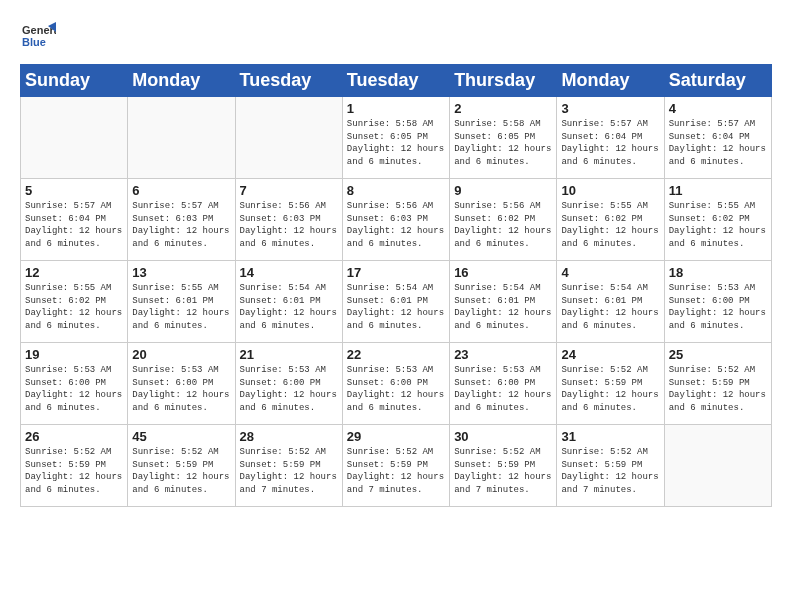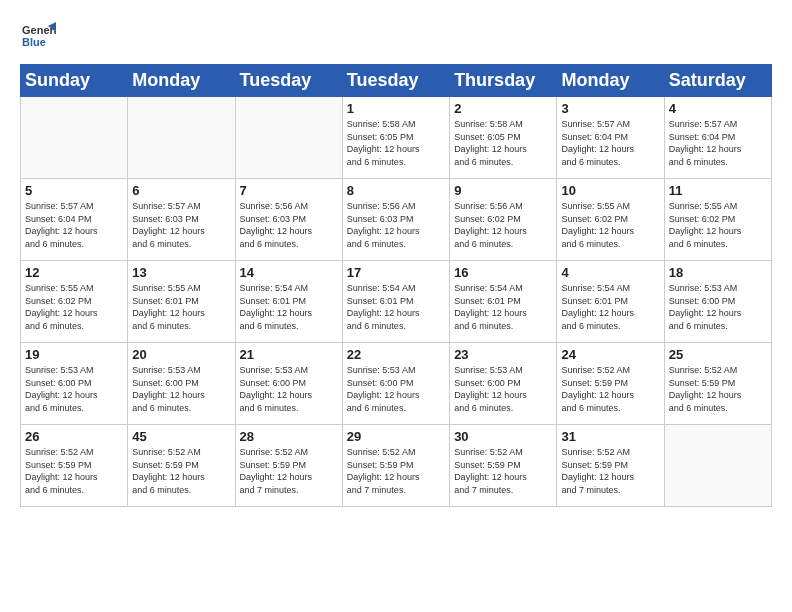--- a/index.html
+++ b/index.html
@@ -87,20 +87,21 @@
       font-size: 13px;
       font-weight: bold;
       color: #222;
       display: block;
       margin-bottom: 2px;
     }
     .day-info {
       font-size: 9px;
       color: #333;
       line-height: 1.4;
+      font-family: Liberation Mono, monospace;
     }
   </style>
 </head>
 <body>
 
 <div class="page">
   <div class="header">
     <div class="logo">
       <svg class="logo-icon" viewBox="0 0 36 36">
         <rect x="0" y="0" width="36" height="36" rx="4" fill="#fff"></rect>

